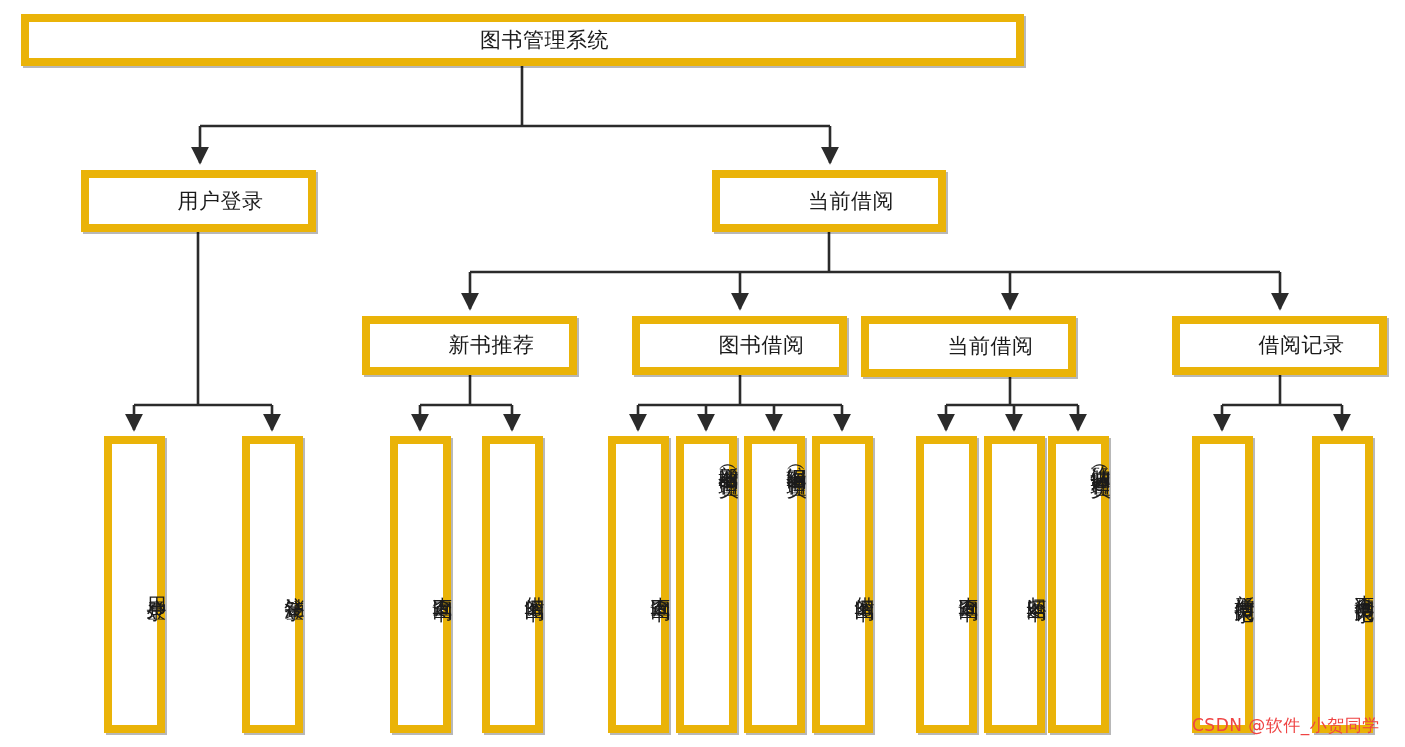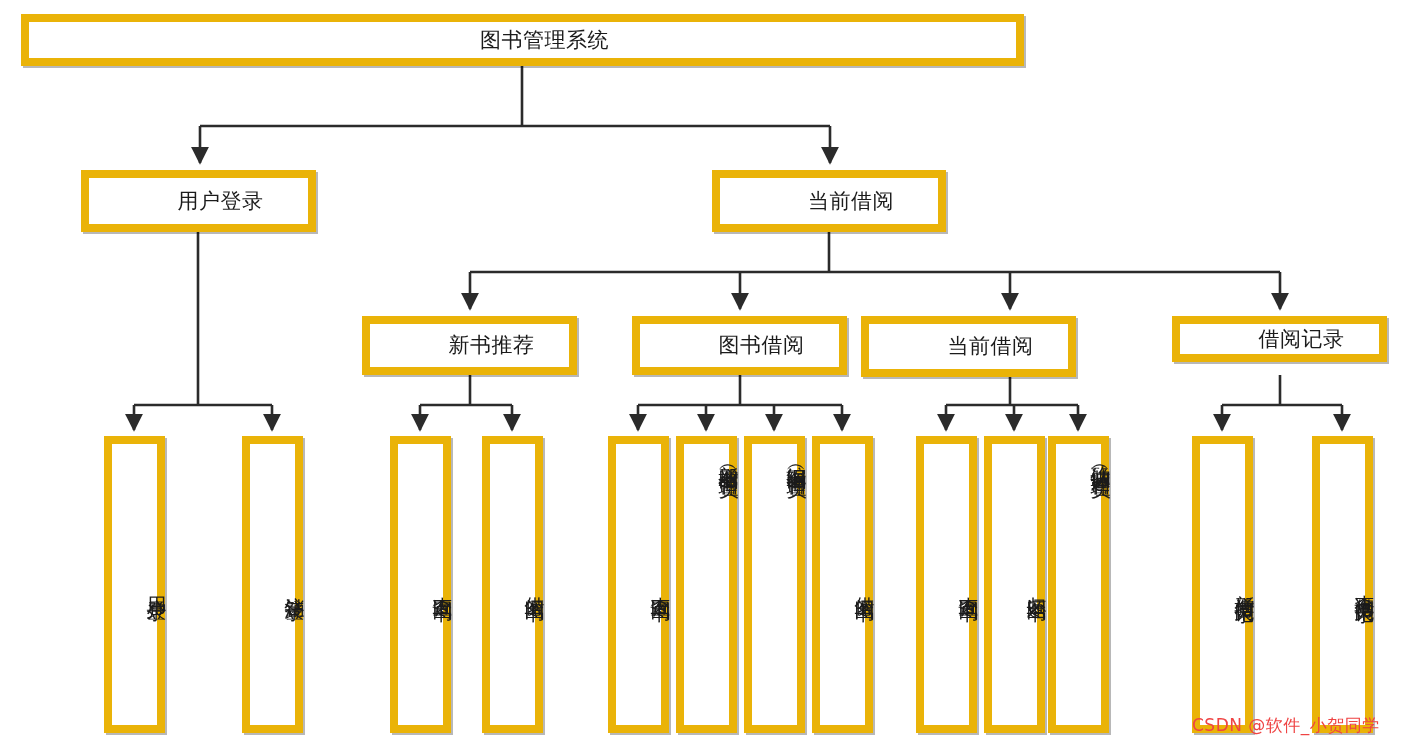--- a/index.html
+++ b/index.html
@@ -141,21 +141,21 @@
 
   <div class="node" style="left:632px; top:316px; width:215px; height:59px;">
     <span class="lbl">图书借阅</span>
   </div>
   <div class="node" style="left:362px; top:316px; width:215px; height:59px;">
     <span class="lbl">新书推荐</span>
   </div>
   <div class="node" style="left:861px; top:316px; width:215px; height:61px;">
     <span class="lbl">当前借阅</span>
   </div>
-  <div class="node" style="left:1172px; top:316px; width:215px; height:46px;">
+  <div class="node" style="left:1172px; top:316px; width:215px; height:59px;">
     <span class="lbl">借阅记录</span>
   </div>
 
   <div class="node vertical centered" style="left:104px; top:436px; width:61px; height:297px;">
     <span class="lbl">用户登录</span>
   </div>
   <div class="node vertical centered" style="left:242px; top:436px; width:61px; height:297px;">
     <span class="lbl">注销登录</span>
   </div>
 

